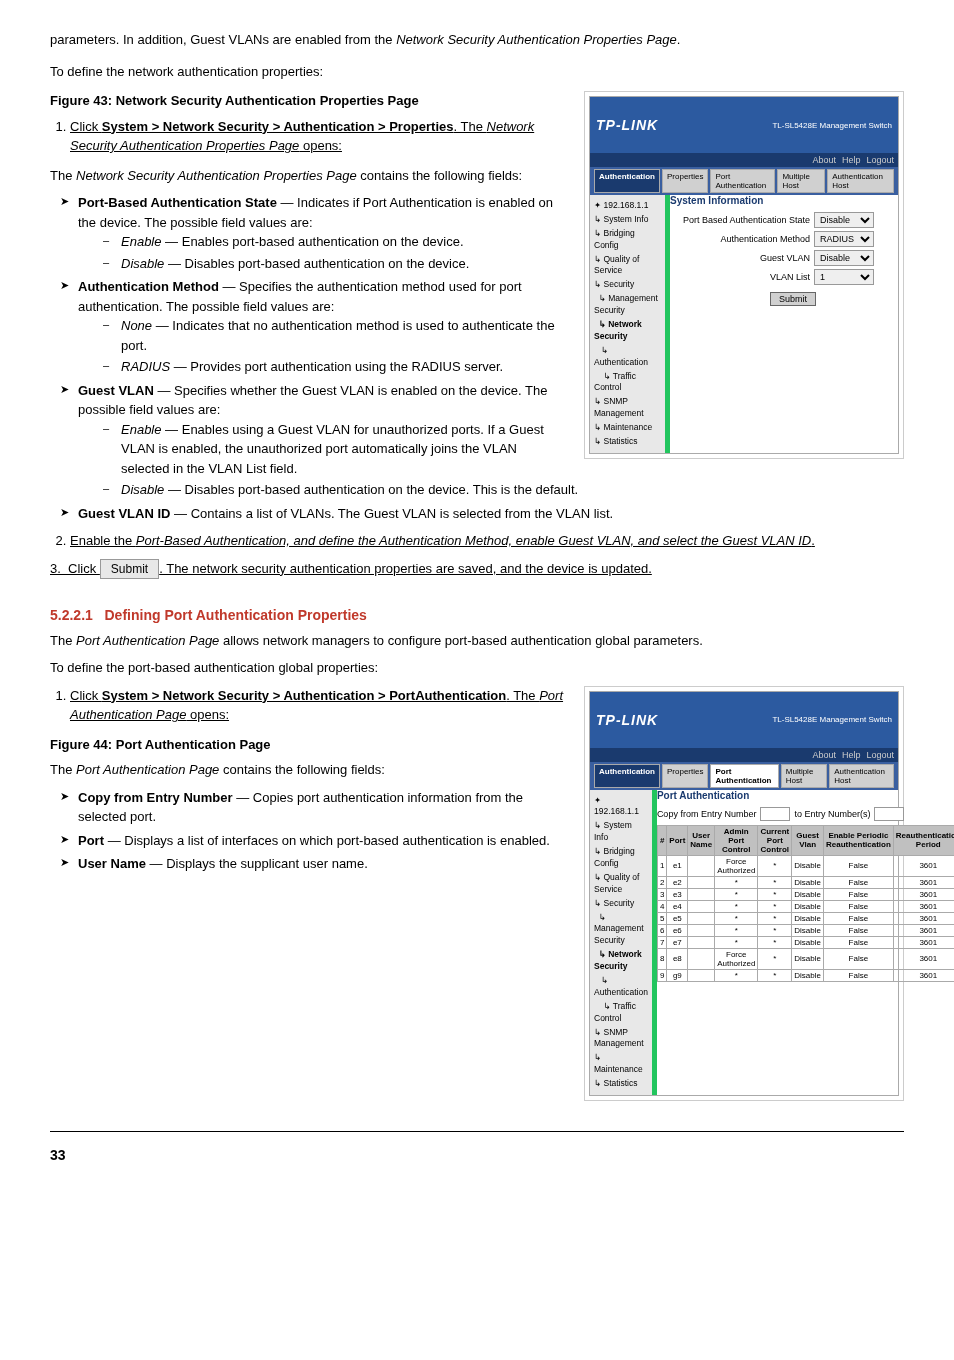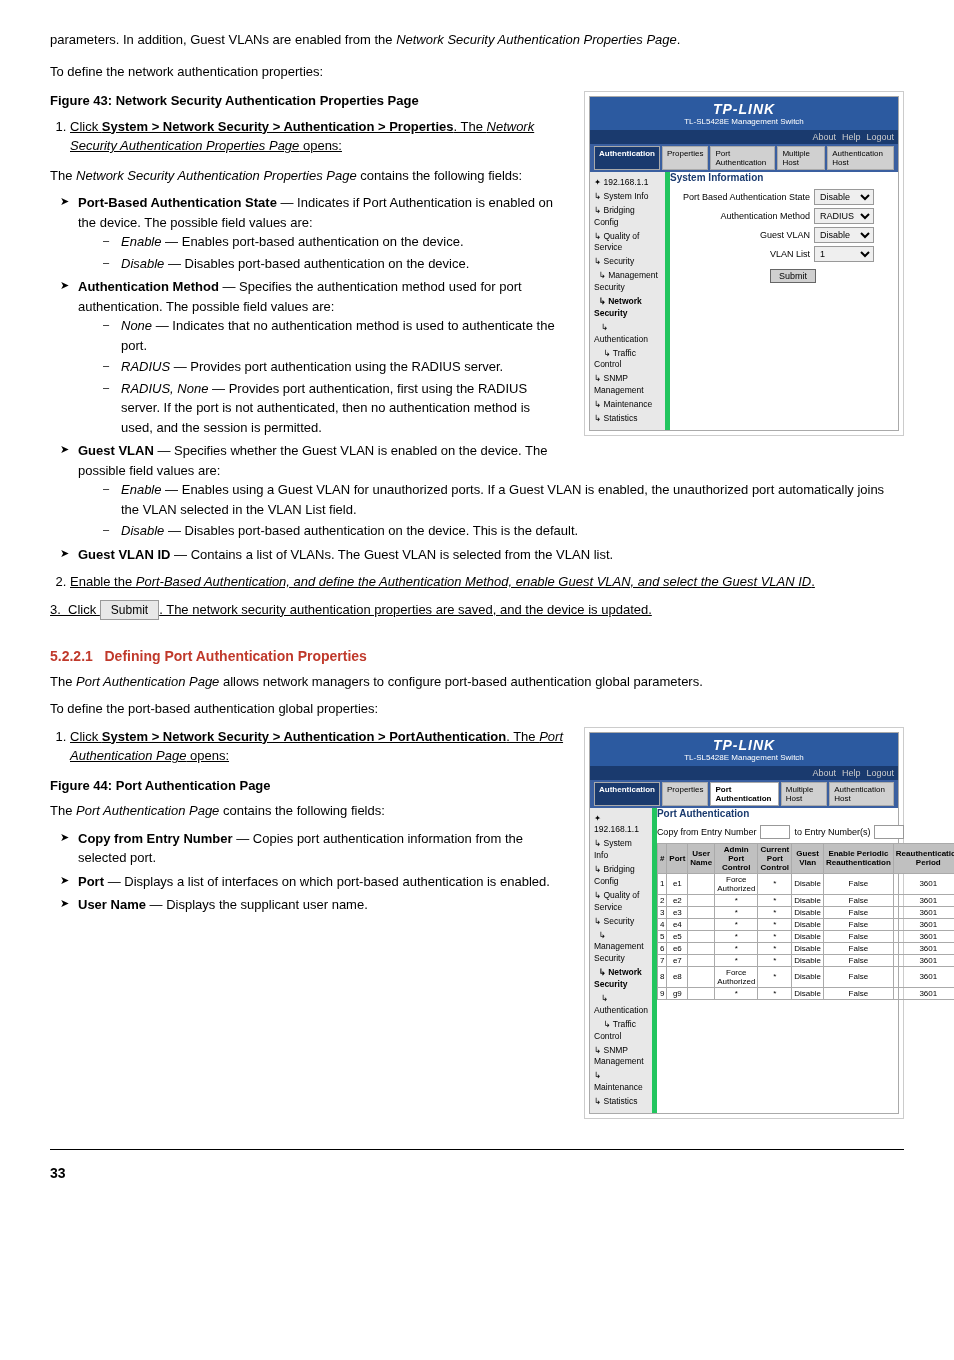--- a/index.html
+++ b/index.html
@@ -71,25 +71,24 @@
     
     .device-mockup {
       width: 310px;
       font-size: 10px;
       background: #f0f0f0;
       border: 1px solid #aaa;
     }
     .device-header {
       background: #2c5aa0;
       color: #fff;
-      padding: 4px 6px;
+      padding: 20px 6px;
       display: flex;
       align-items: center;
       justify-content: space-between;
-      flex-direction: column;
     }
     .tp-link-logo {
       font-size: 14px;
       font-weight: bold;
       font-style: italic;
       color: #fff;
       letter-spacing: 1px;
     }
     .device-nav {
       background: #1a3a6e;
@@ -279,21 +278,20 @@
         <li><em>Enable</em> — Enables port-based authentication on the device.</li>
         <li><em>Disable</em> — Disables port-based authentication on the device.</li>
       </ul>
     </li>
     <li>
       <strong>Authentication Method</strong>
       <span> — Specifies the authentication method used for port authentication. The possible field values are:</span>
       <ul class="sub-list">
         <li><em>None</em> — Indicates that no authentication method is used to authenticate the port.</li>
         <li><em>RADIUS</em> — Provides port authentication using the RADIUS server.</li>
-        <li><em>RADIUS, None</em> — Provides port authentication, first using the RADIUS server. If the port is not authenticated, then no authentication method is used, and the session is permitted.</li>
       </ul>
     </li>
     <li>
       <strong>Guest VLAN</strong>
       <span> — Specifies whether the Guest VLAN is enabled on the device. The possible field values are:</span>
       <ul class="sub-list">
         <li><em>Enable</em> — Enables using a Guest VLAN for unauthorized ports. If a Guest VLAN is enabled, the unauthorized port automatically joins the VLAN selected in the VLAN List field.</li>
         <li><em>Disable</em> — Disables port-based authentication on the device. This is the default.</li>
       </ul>
     </li>

